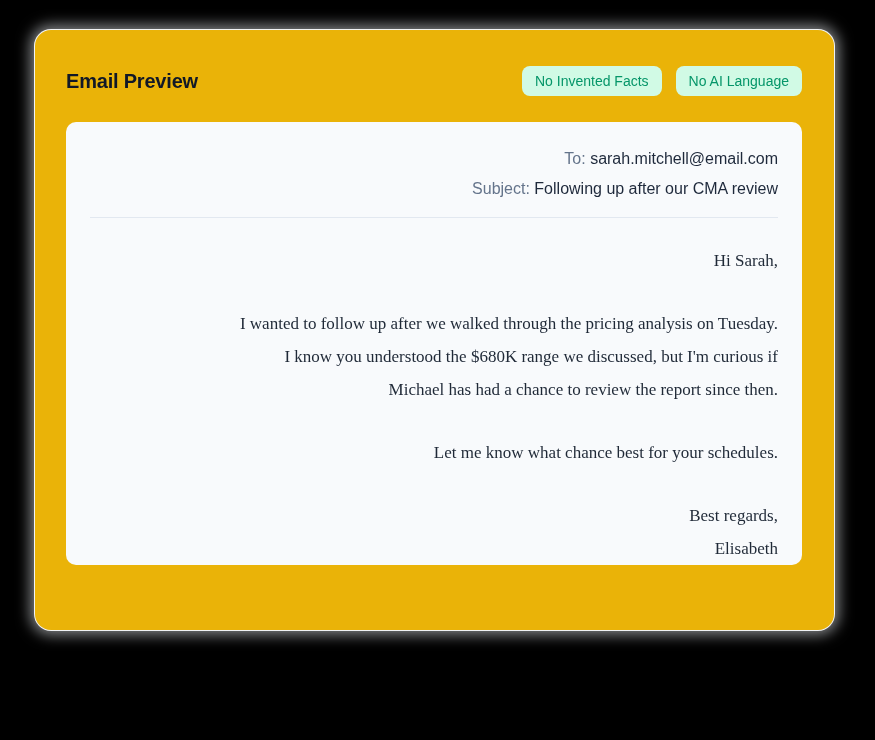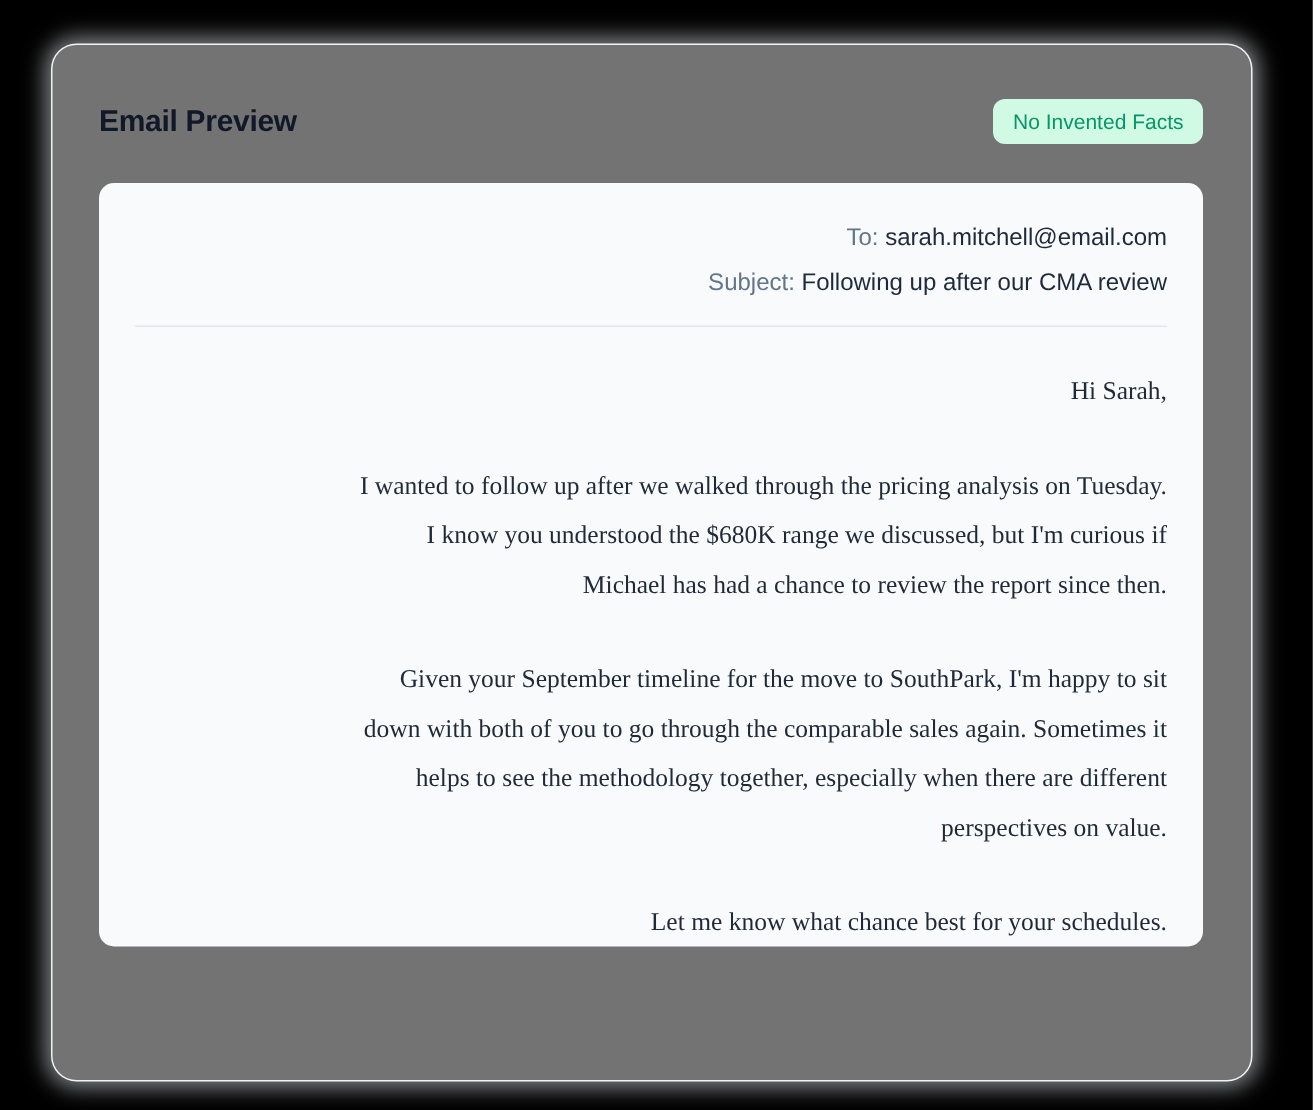--- a/index.html
+++ b/index.html
@@ -9,23 +9,23 @@
     height: 740px;
     background: #000000;
     overflow: hidden;
     font-family: "Liberation Sans", "DejaVu Sans", sans-serif;
   }
   .card {
     position: absolute;
     left: 35px;
     top: 30px;
     width: 799px;
-    height: 690px;
+    height: 600px;
     box-sizing: border-box;
-    background: #737373;
+    background: #eab308;
     border-radius: 16px;
     padding: 36px 32px 0 31px;
     overflow: hidden;
     box-shadow: 0 0 0 1px #f1f3f5, 0 0 14px 5px rgba(235,238,242,0.55);
   }
   .card-header {
     display: flex;
     justify-content: space-between;
     align-items: center;
   }
@@ -82,38 +82,37 @@
   }
 </style>
 </head>
 <body>
 
 <div class="card">
   <div class="card-header">
     <div class="card-title">Email Preview</div>
     <div class="badges">
       <span class="badge">No Invented Facts</span>
+      <span class="badge">No AI Language</span>
     </div>
   </div>
 
   <div class="email-box">
     <div class="email-meta-row">
       <span class="meta-label">To: </span>
       <span>sarah.mitchell@email.com</span>
     </div>
     <div class="email-meta-row">
       <span class="meta-label">Subject: </span>
       <span>Following up after our CMA review</span>
     </div>
     <hr class="email-divider">
     <div class="email-body">
         <p>Hi Sarah,</p>
         <p>I wanted to follow up after we walked through the pricing analysis on Tuesday.
 I know you understood the $680K range we discussed, but I'm curious if
 Michael has had a chance to review the report since then.</p>
-        <p>Given your September timeline for the move to SouthPark, I'm happy to sit
-down with both of you to go through the comparable sales again. Sometimes it
-helps to see the methodology together, especially when there are different
-perspectives on value.</p>
         <p>Let me know what chance best for your schedules.</p>
+        <p>Best regards,
+Elisabeth</p>
       </div>
   </div>
 </div>
 
 </body></html>

